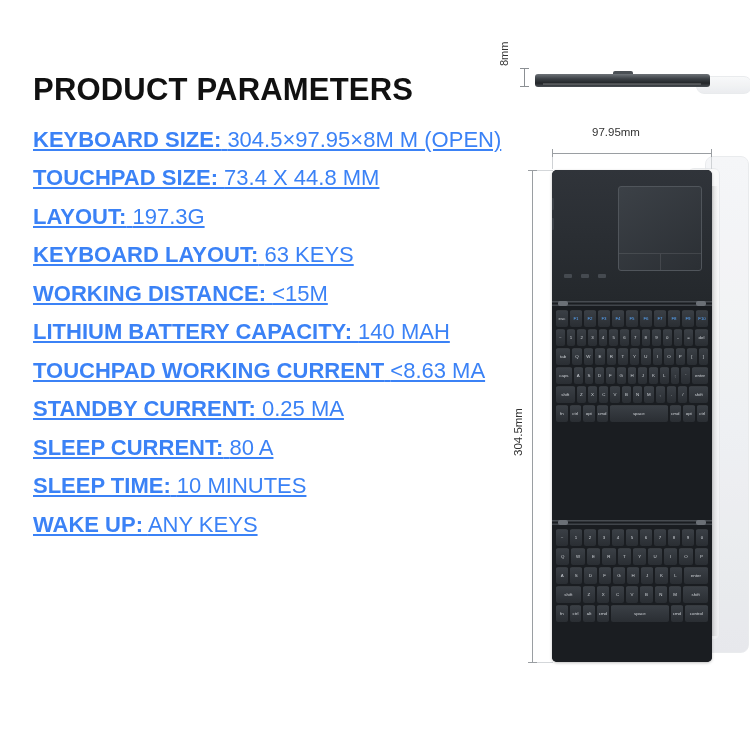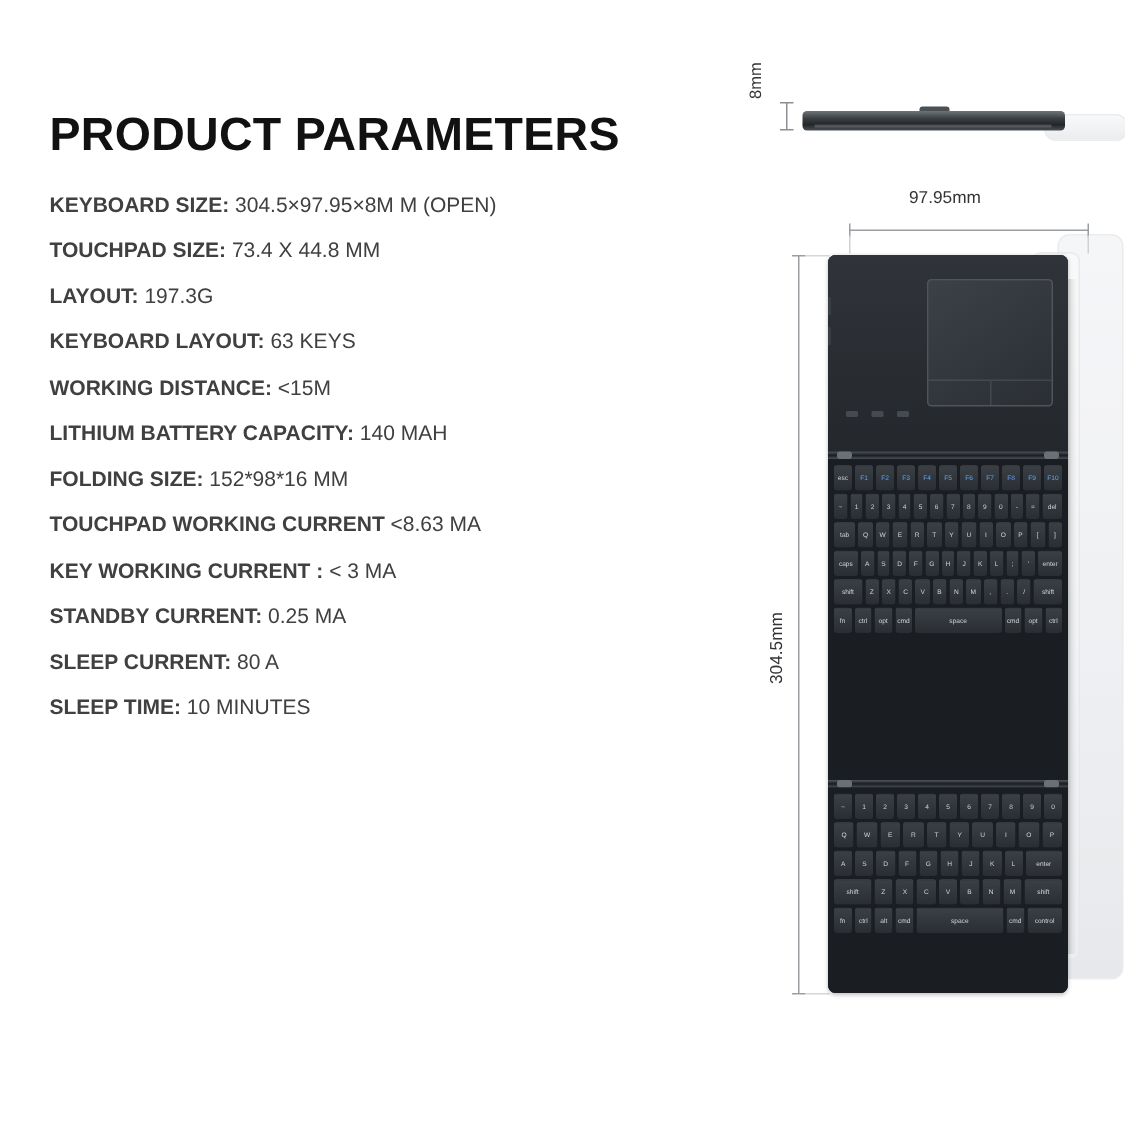--- a/index.html
+++ b/index.html
@@ -31,25 +31,26 @@
   }
   #page-title {
     font-size: 31px;
     font-weight: bold;
     letter-spacing: 0.2px;
     color: #111;
     margin: 0 0 22px 0;
     line-height: 1.05;
   }
   .spec-row {
-    font-size: 14px;
+    font-size: 22px;
     line-height: 1.0;
     margin-bottom: 16.5px;
     white-space: nowrap;
-    color: #404040;
+    color: #3b82f6;
+    text-decoration: underline;
   }
   .spec-label {
     font-weight: bold;
   }
   .spec-value {
     font-weight: normal;
   }
 
   
   #product-area {
@@ -159,21 +160,21 @@
     width: 9px;
     height: 1px;
     background: #8b8f93;
   }
   #dim-8mm .tick-t { top: 6px; }
   #dim-8mm .tick-b { top: 24px; }
 
   
   #dim-width {
     position: absolute;
-    left: 64px;
+    left: 50px;
     top: 90px;
     width: 175px;
     height: 44px;
   }
   #dim-width .dw-text {
     position: absolute;
     left: 42px;
     top: 0px;
     font-size: 11.5px;
     color: #333;
@@ -417,42 +418,38 @@
     </div>
     <div class="spec-row">
       <span class="spec-label">WORKING DISTANCE:</span>
       <span class="spec-value">&lt;15M</span>
     </div>
     <div class="spec-row">
       <span class="spec-label">LITHIUM BATTERY CAPACITY:</span>
       <span class="spec-value">140 MAH</span>
     </div>
     <div class="spec-row">
-      <span class="spec-label">FOLDING SIZE:</span>
-      <span class="spec-value">152*98*16 MM</span>
-    </div>
-    <div class="spec-row">
       <span class="spec-label">TOUCHPAD WORKING CURRENT</span>
       <span class="spec-value">&lt;8.63 MA</span>
     </div>
     <div class="spec-row">
-      <span class="spec-label">KEY WORKING CURRENT :</span>
-      <span class="spec-value">&lt; 3 MA</span>
-    </div>
-    <div class="spec-row">
       <span class="spec-label">STANDBY CURRENT:</span>
       <span class="spec-value">0.25 MA</span>
     </div>
     <div class="spec-row">
       <span class="spec-label">SLEEP CURRENT:</span>
       <span class="spec-value">80 A</span>
     </div>
     <div class="spec-row">
       <span class="spec-label">SLEEP TIME:</span>
       <span class="spec-value">10 MINUTES</span>
+    </div>
+    <div class="spec-row">
+      <span class="spec-label">WAKE UP:</span>
+      <span class="spec-value">ANY KEYS</span>
     </div>
   </div>
 
   <div id="product-area">
 
     <div class="ghost" id="ghost-top-bar"></div>
     <div class="ghost" id="ghost-right-1"></div>
     <div class="ghost" id="ghost-right-2"></div>
 
     <div id="dim-8mm">

